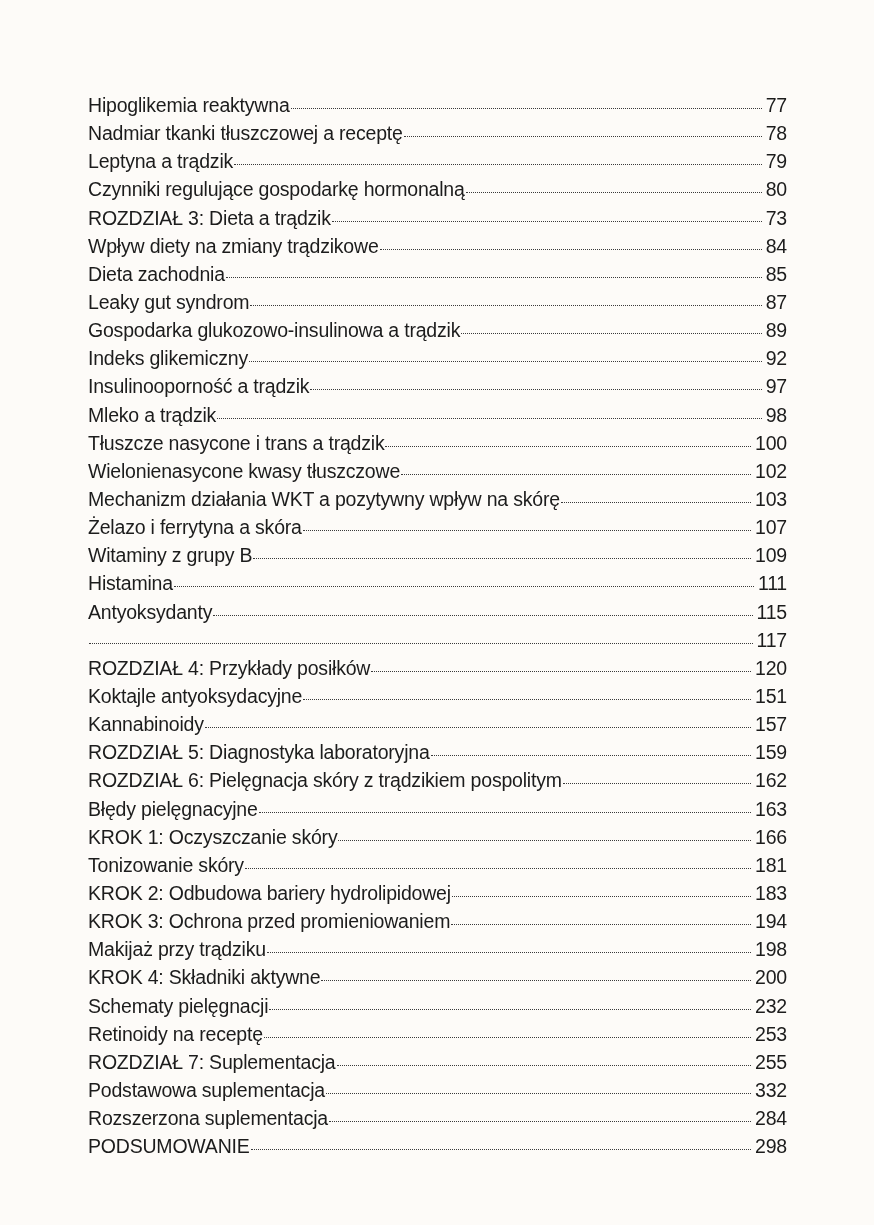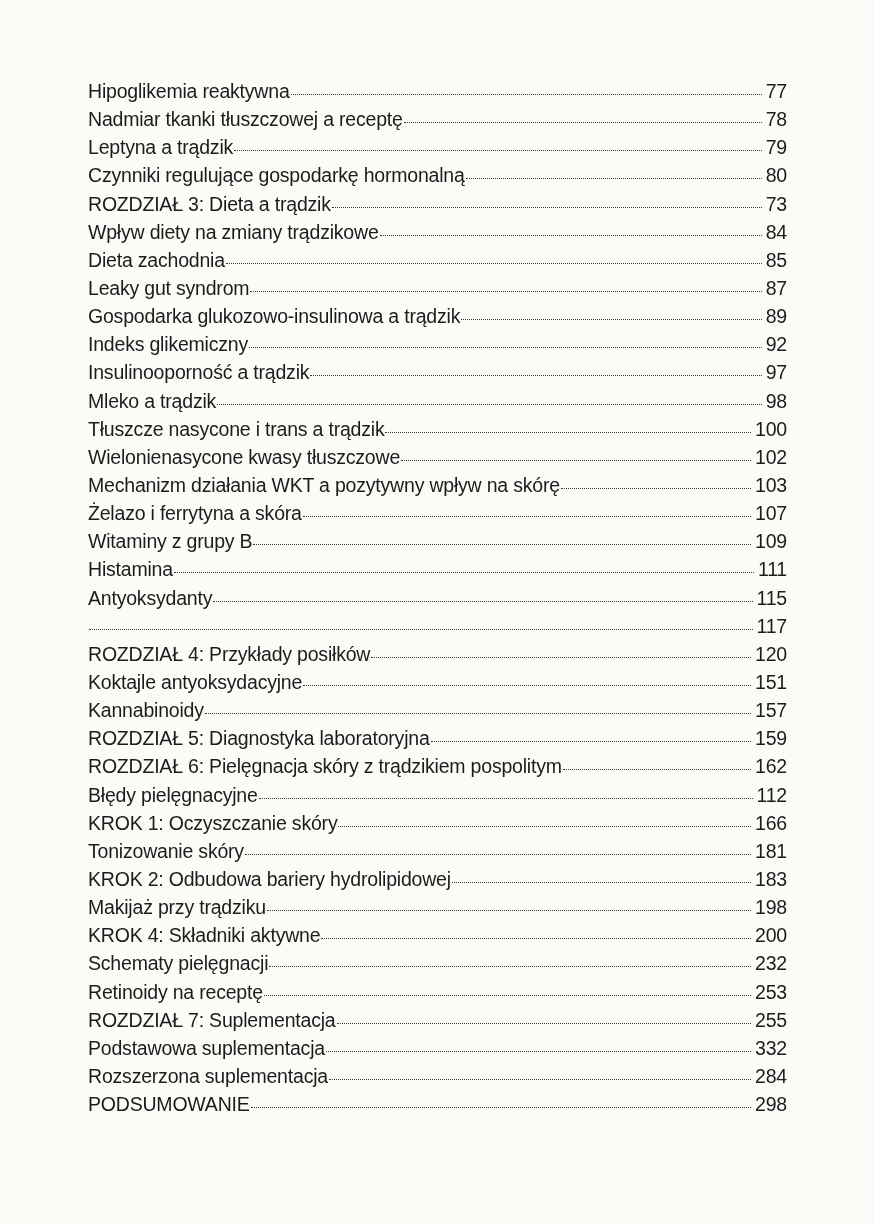--- a/index.html
+++ b/index.html
@@ -7,21 +7,21 @@
     width: 874px; height: 1225px;
     background: #fdfbf8;
     font-family: "Liberation Sans", sans-serif;
     color: #1c1c1c;
     position: relative;
     overflow: hidden;
   }
   .toc {
     position: absolute;
     left: 88px;
-    top: 80px;
+    top: 94px;
     width: 699px;
   }
   .row {
     display: flex;
     align-items: baseline;
     height: 28.15px;
     font-size: 19.5px;
     letter-spacing: -0.2px;
     white-space: nowrap;
   }
@@ -159,36 +159,41 @@
       <span class="page">159</span>
     </div>
     <div class="row">
       <span class="title">ROZDZIAŁ 6: Pielęgnacja skóry z trądzikiem pospolitym</span>
       <span class="leader"></span>
       <span class="page">162</span>
     </div>
     <div class="row">
       <span class="title">Błędy pielęgnacyjne</span>
       <span class="leader"></span>
-      <span class="page">112</span>
+      <span class="page">163</span>
     </div>
     <div class="row">
       <span class="title">KROK 1: Oczyszczanie skóry</span>
       <span class="leader"></span>
       <span class="page">166</span>
     </div>
     <div class="row">
       <span class="title">Tonizowanie skóry</span>
       <span class="leader"></span>
       <span class="page">181</span>
     </div>
     <div class="row">
       <span class="title">KROK 2: Odbudowa bariery hydrolipidowej</span>
       <span class="leader"></span>
       <span class="page">183</span>
+    </div>
+    <div class="row">
+      <span class="title">KROK 3: Ochrona przed promieniowaniem</span>
+      <span class="leader"></span>
+      <span class="page">194</span>
     </div>
     <div class="row">
       <span class="title">Makijaż przy trądziku</span>
       <span class="leader"></span>
       <span class="page">198</span>
     </div>
     <div class="row">
       <span class="title">KROK 4: Składniki aktywne</span>
       <span class="leader"></span>
       <span class="page">200</span>

